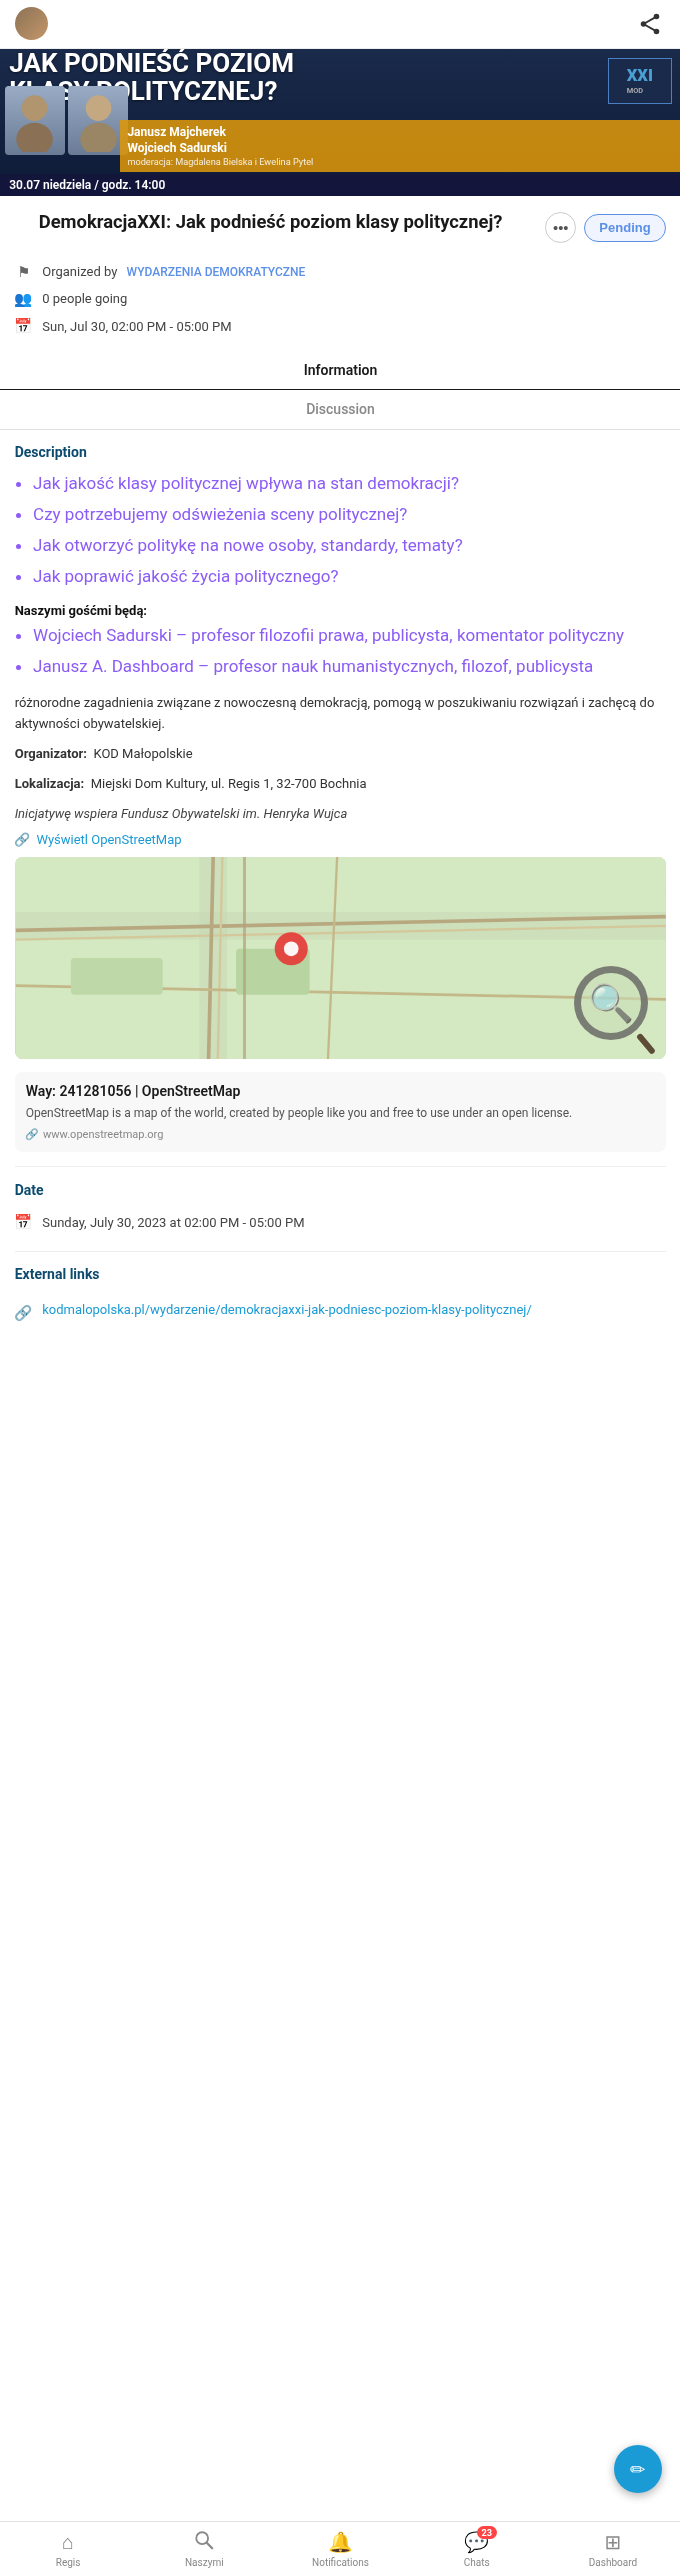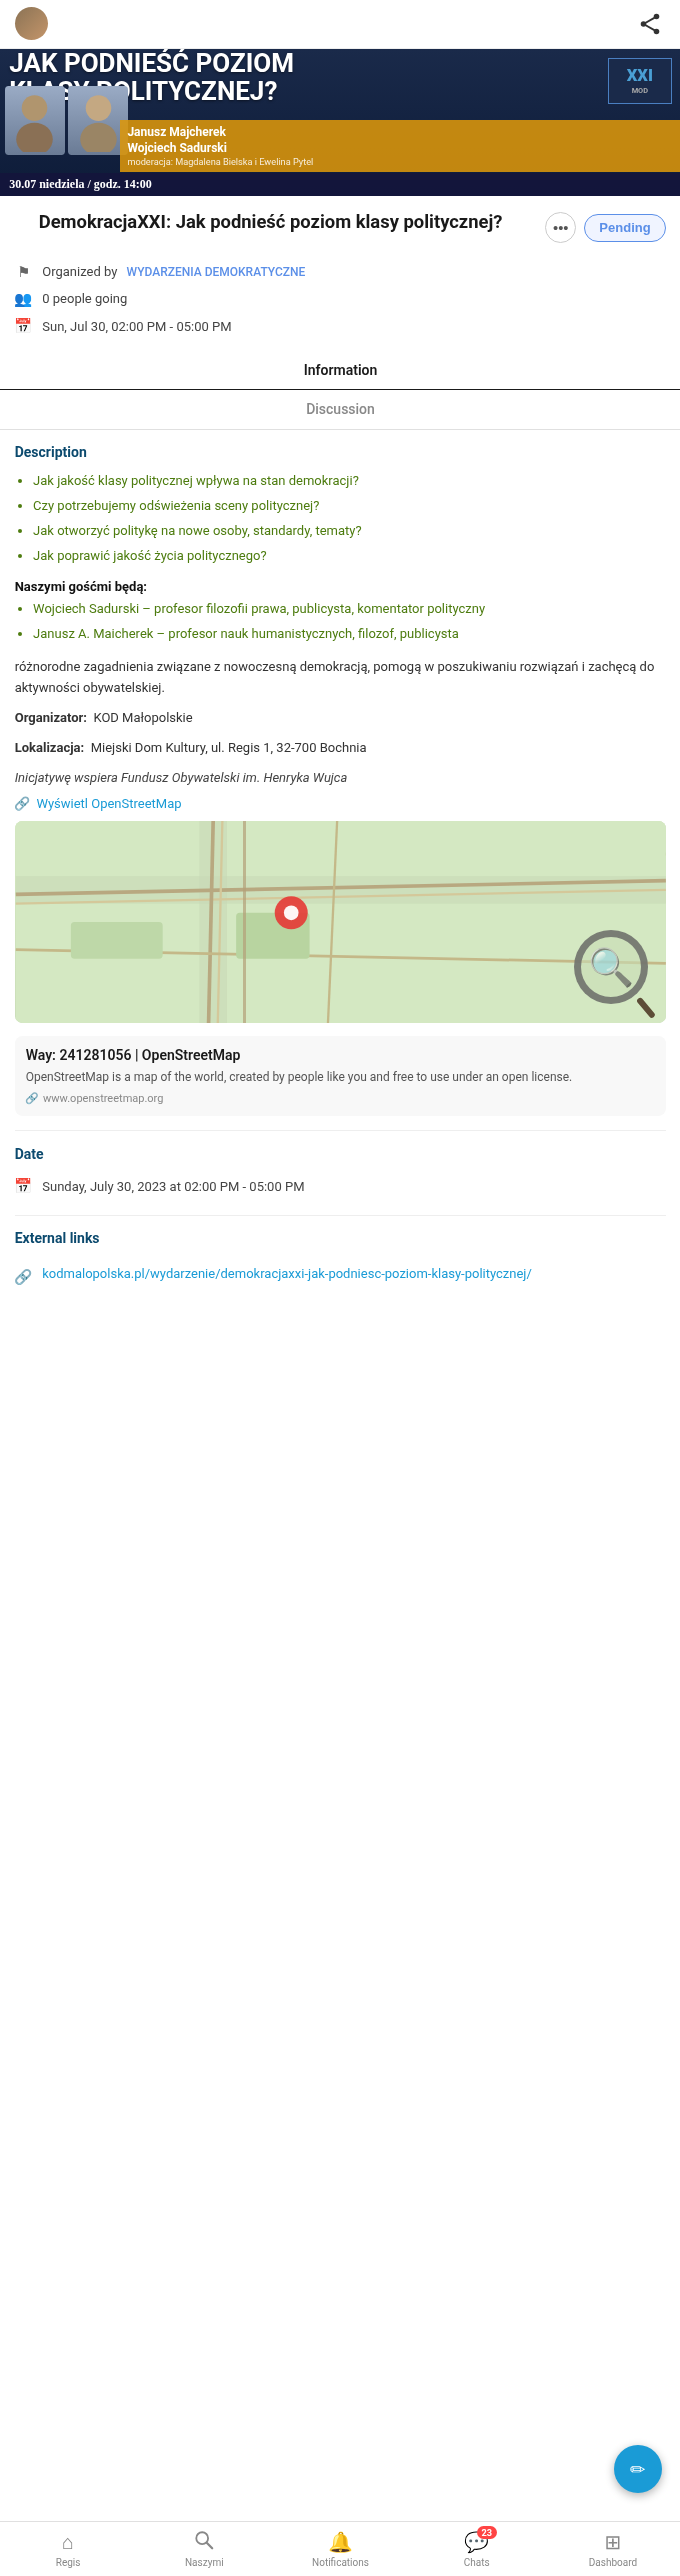--- a/index.html
+++ b/index.html
@@ -71,21 +71,20 @@
       position: absolute;
       bottom: 0;
       left: 0;
       right: 0;
       background: rgba(20, 20, 60, 0.85);
       padding: 3.7px 9.2px;
       font-size: 12px;
       color: #fff;
       font-weight: 600;
       z-index: 5;
-      font-family: Liberation Serif, serif;
     }
     .hero-faces {
       position: absolute;
       bottom: 41px;
       left: 4.6px;
       display: flex;
       gap: 3.7px;
       z-index: 3;
     }
     .hero-face {
@@ -238,24 +237,24 @@
       margin-bottom: 11px;
       color: #0c4a6e;
     }
 
     .bullet-list {
       list-style: disc;
       padding-left: 18.4px;
       margin-bottom: 13px;
     }
     .bullet-list li {
-      font-size: 13px;
+      font-size: 17px;
       line-height: 1.5;
       margin-bottom: 5.5px;
-      color: #4d7c0f;
+      color: #8b5cf6;
     }
 
     .bold-label {
       font-weight: 700;
       font-size: 13px;
       margin-bottom: 5.5px;
       margin-top: 9.2px;
       color: #111;
     }
 
@@ -502,21 +501,21 @@
       </div>
     </div>
   </div>
 
   <div class="hero-title-overlay">
     <span>JAK PODNIEŚĆ POZIOM</span><br>
     <span>KLASY POLITYCZNEJ?</span>
   </div>
 
   <div class="hero-logo">
-    <span style="font-size:8.3px;line-height:1.2;text-align:center;">
+    <span style="font-size:8.3px;line-height:1.2;">
       <span style="font-size:16.6px;font-weight:900;color:#4a9fd4;">XXI</span><br>
       <span style="color:#aaa;font-size:7.4px;">MOD</span>
     </span>
   </div>
 
   <div style="position:absolute;bottom:24px;right:0;left:120px;z-index:5;background:rgba(220,150,10,0.88);padding:4.6px 7.4px;">
     <div class="hero-speaker-names">
       <span>Janusz Majcherek</span><br>
       <span>Wojciech Sadurski</span>
     </div>
@@ -564,21 +563,21 @@
     <li>Jak jakość klasy politycznej wpływa na stan demokracji?</li>
     <li>Czy potrzebujemy odświeżenia sceny politycznej?</li>
     <li>Jak otworzyć politykę na nowe osoby, standardy, tematy?</li>
     <li>Jak poprawić jakość życia politycznego?</li>
   </ul>
 
   <p class="bold-label">Naszymi gośćmi będą:</p>
 
   <ul class="bullet-list">
     <li>Wojciech Sadurski – profesor filozofii prawa, publicysta, komentator polityczny</li>
-    <li>Janusz A. Maicherek – profesor nauk humanistycznych, filozof, publicysta</li>
+    <li>Janusz A. Dashboard – profesor nauk humanistycznych, filozof, publicysta</li>
   </ul>
 
   <p class="body-text">różnorodne zagadnienia związane z nowoczesną demokracją, pomogą w poszukiwaniu rozwiązań i zachęcą do aktywności obywatelskiej.</p>
 
   <p class="body-text">
     <strong>Organizator:</strong>
     &nbsp;<span>KOD Małopolskie</span>
   </p>
 
   <p class="body-text">

